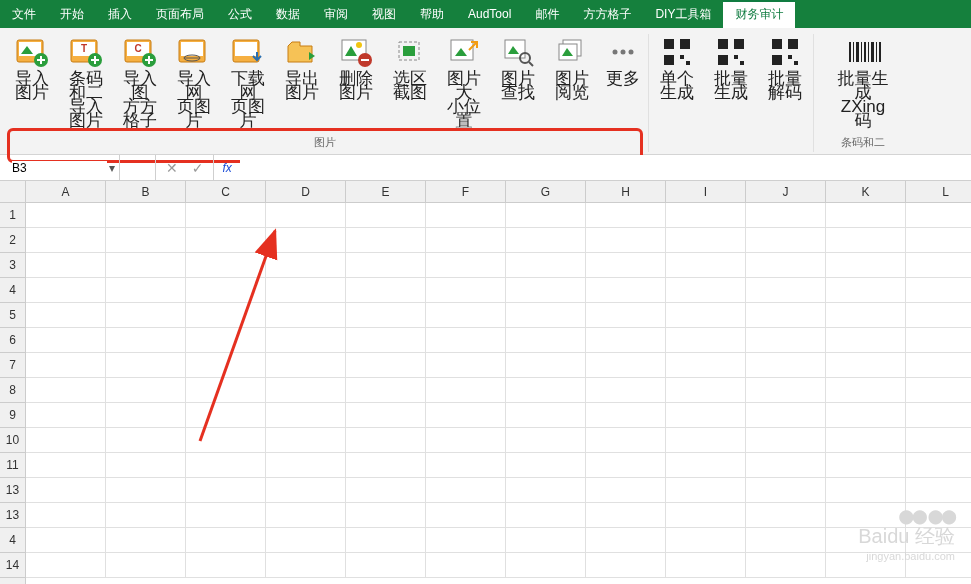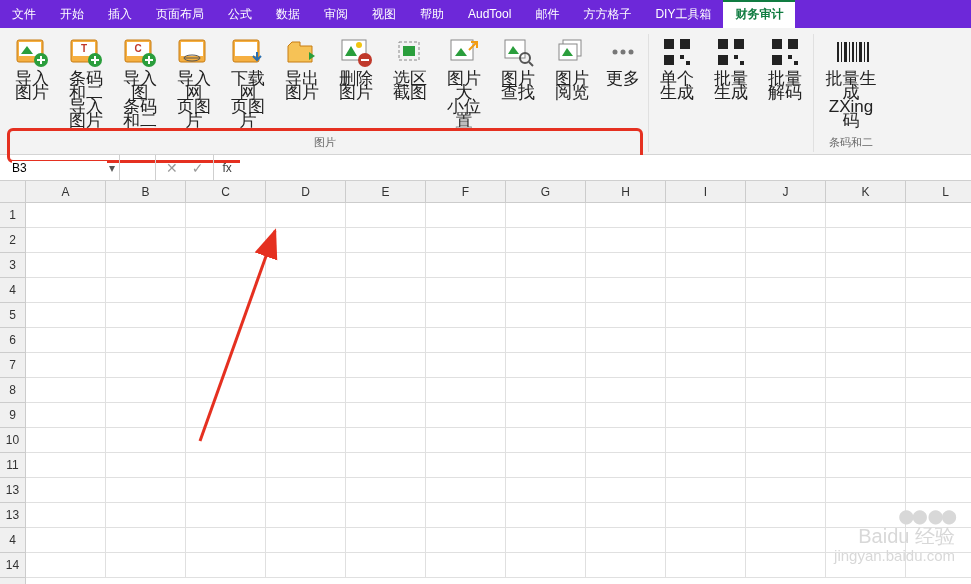--- a/index.html
+++ b/index.html
@@ -7,57 +7,56 @@
     font-family: "Microsoft YaHei", "SimSun", sans-serif;
     font-size: 12px;
     background: #fff;
     width: 971px;
     height: 584px;
     overflow: hidden;
     position: relative;
   }
   
   .menubar {
-    background: #6d28d9;
+    background: #15803d;
     height: 28px;
     display: flex;
     align-items: stretch;
     color: #fff;
   }
   .menubar .tab {
     padding: 0 12px;
     line-height: 28px;
     cursor: pointer;
     white-space: nowrap;
   }
   .menubar .tab.active {
     background: #fff;
     color: #107c41;
     border-top: 2px solid #107c41;
     line-height: 24px;
-    font-weight: bold;
   }
   
   .ribbon {
     background: #f3f3f3;
     border-bottom: 1px solid #d4d4d4;
     height: 127px;
     display: flex;
     align-items: flex-start;
     padding: 6px 4px 0 4px;
   }
   .ribbon-group {
     display: flex;
     flex-direction: column;
     align-items: center;
     height: 118px;
     padding: 0 4px;
     border-right: 1px solid #e0e0e0;
   }
-  .ribbon-group.noright { border-right: none; }
+  .ribbon-group.noright { border-right: none; margin-left: 12px; }
   .group-buttons {
     display: flex;
     align-items: flex-start;
     gap: 6px;
   }
   .rbtn {
     display: flex;
     flex-direction: column;
     align-items: center;
     justify-content: flex-start;
@@ -106,21 +105,21 @@
   .formula-controls {
     width: 36px; border-right:1px solid #cfcfcf;
     display:flex; align-items:center; justify-content:center;
   }
   .fx-buttons {
     display:flex; align-items:center; gap:14px;
     padding: 0 10px; border-right:1px solid #cfcfcf;
     color:#9a9a9a;
   }
   .fx-buttons span { cursor:pointer; font-size:14px; }
-  .fx-label { padding:0 8px; display:flex; align-items:center; color:#404040;}
+  .fx-label { padding:0 8px; display:flex; align-items:center; font-style: italic; color:#1d4ed8;}
   .formula-input { flex:1; border:none; outline:none; padding:0 6px; font-size:12px;}
   
   .sheet {
     position: relative;
     height: calc(584px - 28px - 127px - 26px);
     overflow: hidden;
   }
   .corner {
     position:absolute; left:0; top:0; width:26px; height:22px;
     background:#f0f0f0; border-right:1px solid #ccc; border-bottom:1px solid #ccc;
@@ -217,21 +216,21 @@
         <span class="ico">
           <svg width="34" height="32">
               <rect x="2" y="4" width="26" height="22" rx="2" fill="#f6b042" stroke="#c77c12"></rect>
               <rect x="4" y="6" width="22" height="14" fill="#fff"></rect>
               <text x="15" y="16" font-size="10" text-anchor="middle" fill="#c0392b" font-weight="bold">C</text>
               <circle cx="26" cy="24" r="7" fill="#2a9e3c"></circle>
               <path d="M22 24 h8 M26 20 v8" stroke="#fff" stroke-width="2"></path>
             </svg>
         </span>
         <span class="lbl">导入图
-条码和二</span>
+方方格子</span>
       </div>
       <div class="rbtn">
         <span class="ico">
           <svg width="34" height="32">
               <rect x="2" y="4" width="26" height="22" rx="2" fill="#f6b042" stroke="#c77c12"></rect>
               <rect x="4" y="6" width="22" height="14" fill="#fff"></rect>
               <ellipse cx="15" cy="22" rx="8" ry="3" fill="none" stroke="#555"></ellipse>
               <line x1="7" y1="22" x2="23" y2="22" stroke="#555"></line>
             </svg>
         </span>
@@ -667,15 +666,15 @@
       <marker id="ah" markerWidth="12" markerHeight="12" refX="9" refY="4" orient="auto">
         <path d="M0,0 L10,4 L0,8 z" fill="#e53020"></path>
       </marker>
     </defs>
     <line x1="200" y1="260" x2="275" y2="50" stroke="#e53020" stroke-width="3" marker-end="url(#ah)"></line>
   </svg>
 
   <div class="watermark">
     <div class="paws">⬤⬤ ⬤⬤</div>
     <div>Baidu 经验</div>
-    <div style="font-size:15px;">jingyan.baidu.com</div>
+    <div style="font-size:11px;">jingyan.baidu.com</div>
   </div>
 </div>
 
 </body></html>

